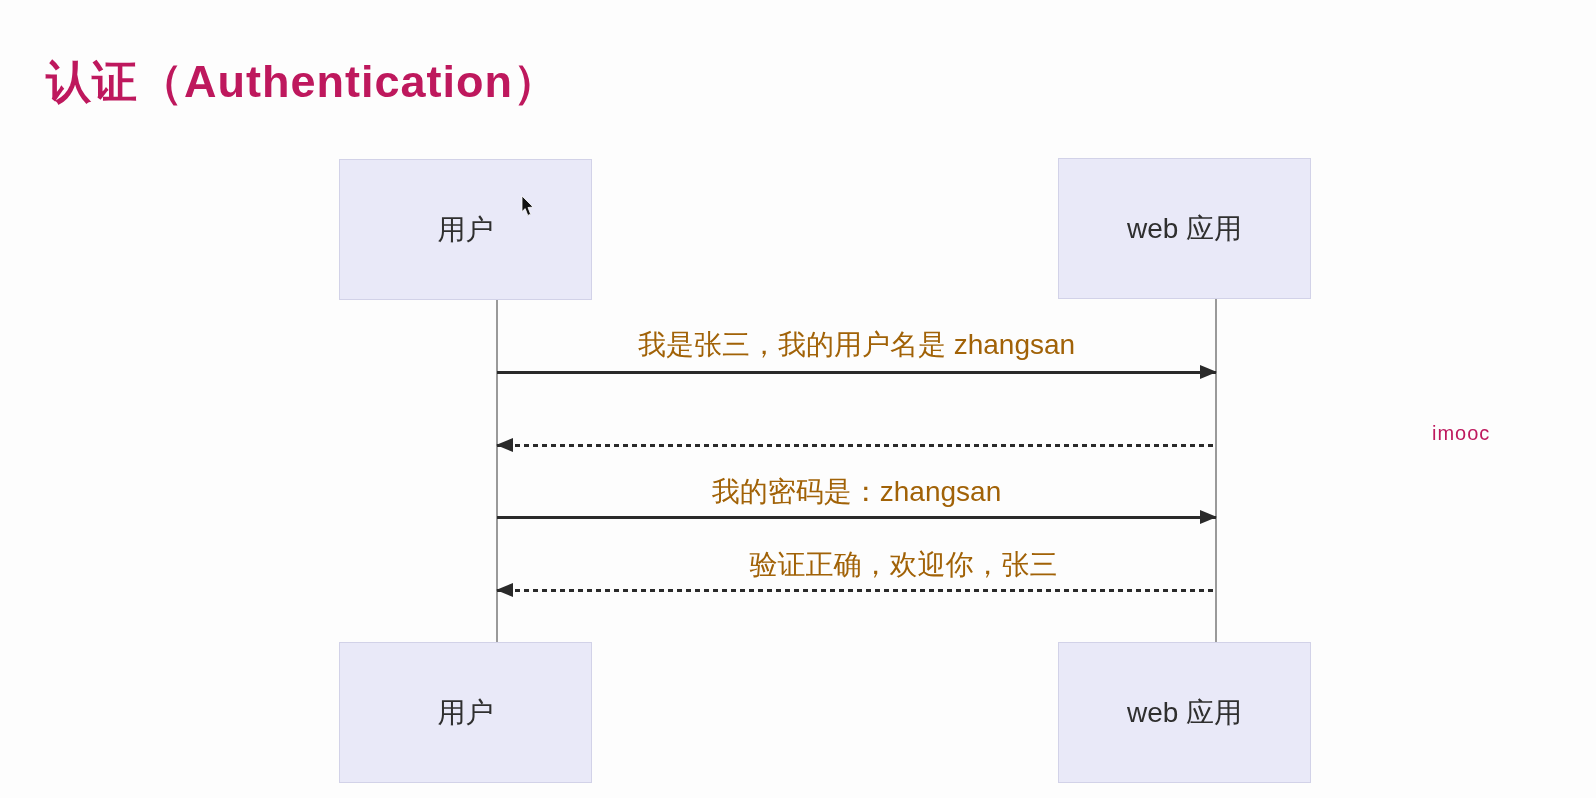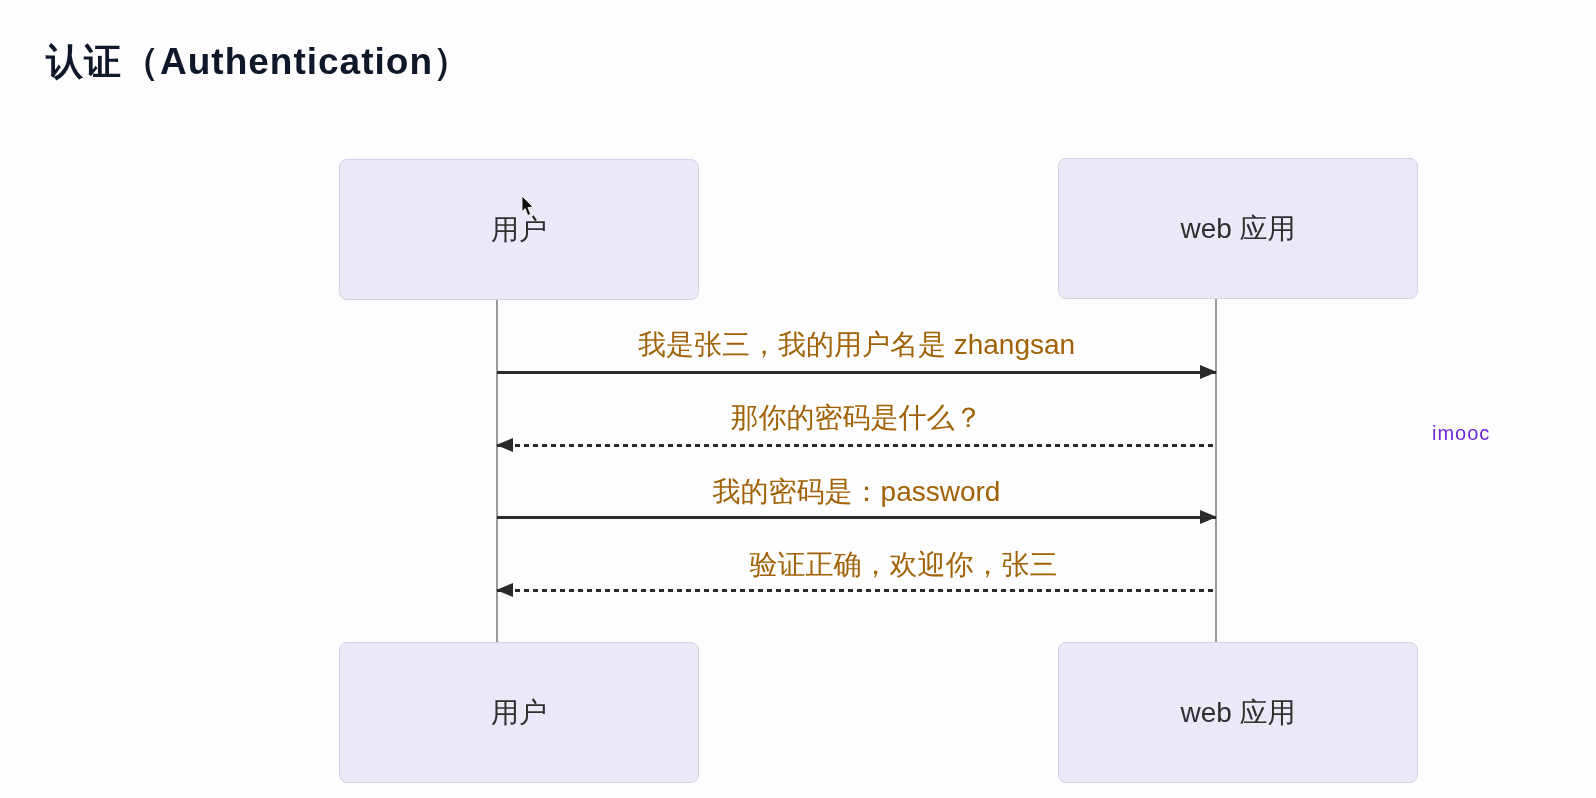--- a/index.html
+++ b/index.html
@@ -8,34 +8,34 @@
     background:#ffffff;
   }
   #stage{
     position:relative;
     width:1596px;height:798px;
     background:#fdfdfd;
     overflow:hidden;
   }
   .page-title{
     position:absolute;
-    left:46px;top:37px;
-    font-size:37px;
+    left:46px;top:52px;
+    font-size:45px;
     font-weight:700;
-    color:#0f172a;
+    color:#be185d;
     letter-spacing:1px;
     white-space:nowrap;
   }
   
   .actor-box{
     position:absolute;
-    width:360px;height:141px;
+    width:253px;height:141px;
     background:#e9e9f8;
     border:1px solid #d2d2e8;
-    border-radius:8px;
+    border-radius:0;
     display:flex;align-items:center;justify-content:center;
     box-sizing:border-box;
   }
   .actor-box .actor-label{
     font-size:28px;
     color:#2f2f2f;
     white-space:nowrap;
   }
   #actor-user-top    {left:339px;top:159px;}
   #actor-webapp-top  {left:1058px;top:158px;}
@@ -89,21 +89,21 @@
   #msg2-line {top:444px;}
   #msg3-label{top:473px;}
   #msg3-line {top:516px;}
   #msg4-label{top:546px;margin-left:47px;}
   #msg4-line {top:589px;}
 
   .watermark{
     position:absolute;
     left:1432px;top:422px;
     font-size:20px;
-    color:#6d28d9;
+    color:#be185d;
     letter-spacing:1px;
   }
   .cursor{
     position:absolute;
     left:521px;top:196px;
     width:16px;height:22px;
   }
 </style>
 </head>
 <body>
@@ -120,26 +120,25 @@
   </div>
 
   <div class="lifeline" id="lifeline-user"></div>
   <div class="lifeline" id="lifeline-webapp"></div>
 
   <div class="msg-label" id="msg1-label">我是张三，我的用户名是 zhangsan</div>
   <div class="msg-line solid" id="msg1-line">
     <span class="arrowhead right"></span>
   </div>
 
-  <div class="msg-label" id="msg2-label">那你的密码是什么？</div>
   <div class="msg-line dashed" id="msg2-line">
     <span class="arrowhead left"></span>
   </div>
 
-  <div class="msg-label" id="msg3-label">我的密码是：password</div>
+  <div class="msg-label" id="msg3-label">我的密码是：zhangsan</div>
   <div class="msg-line solid" id="msg3-line">
     <span class="arrowhead right"></span>
   </div>
 
   <div class="msg-label" id="msg4-label">验证正确，欢迎你，张三</div>
   <div class="msg-line dashed" id="msg4-line">
     <span class="arrowhead left"></span>
   </div>
 
   <div class="actor-box" id="actor-user-bottom">

